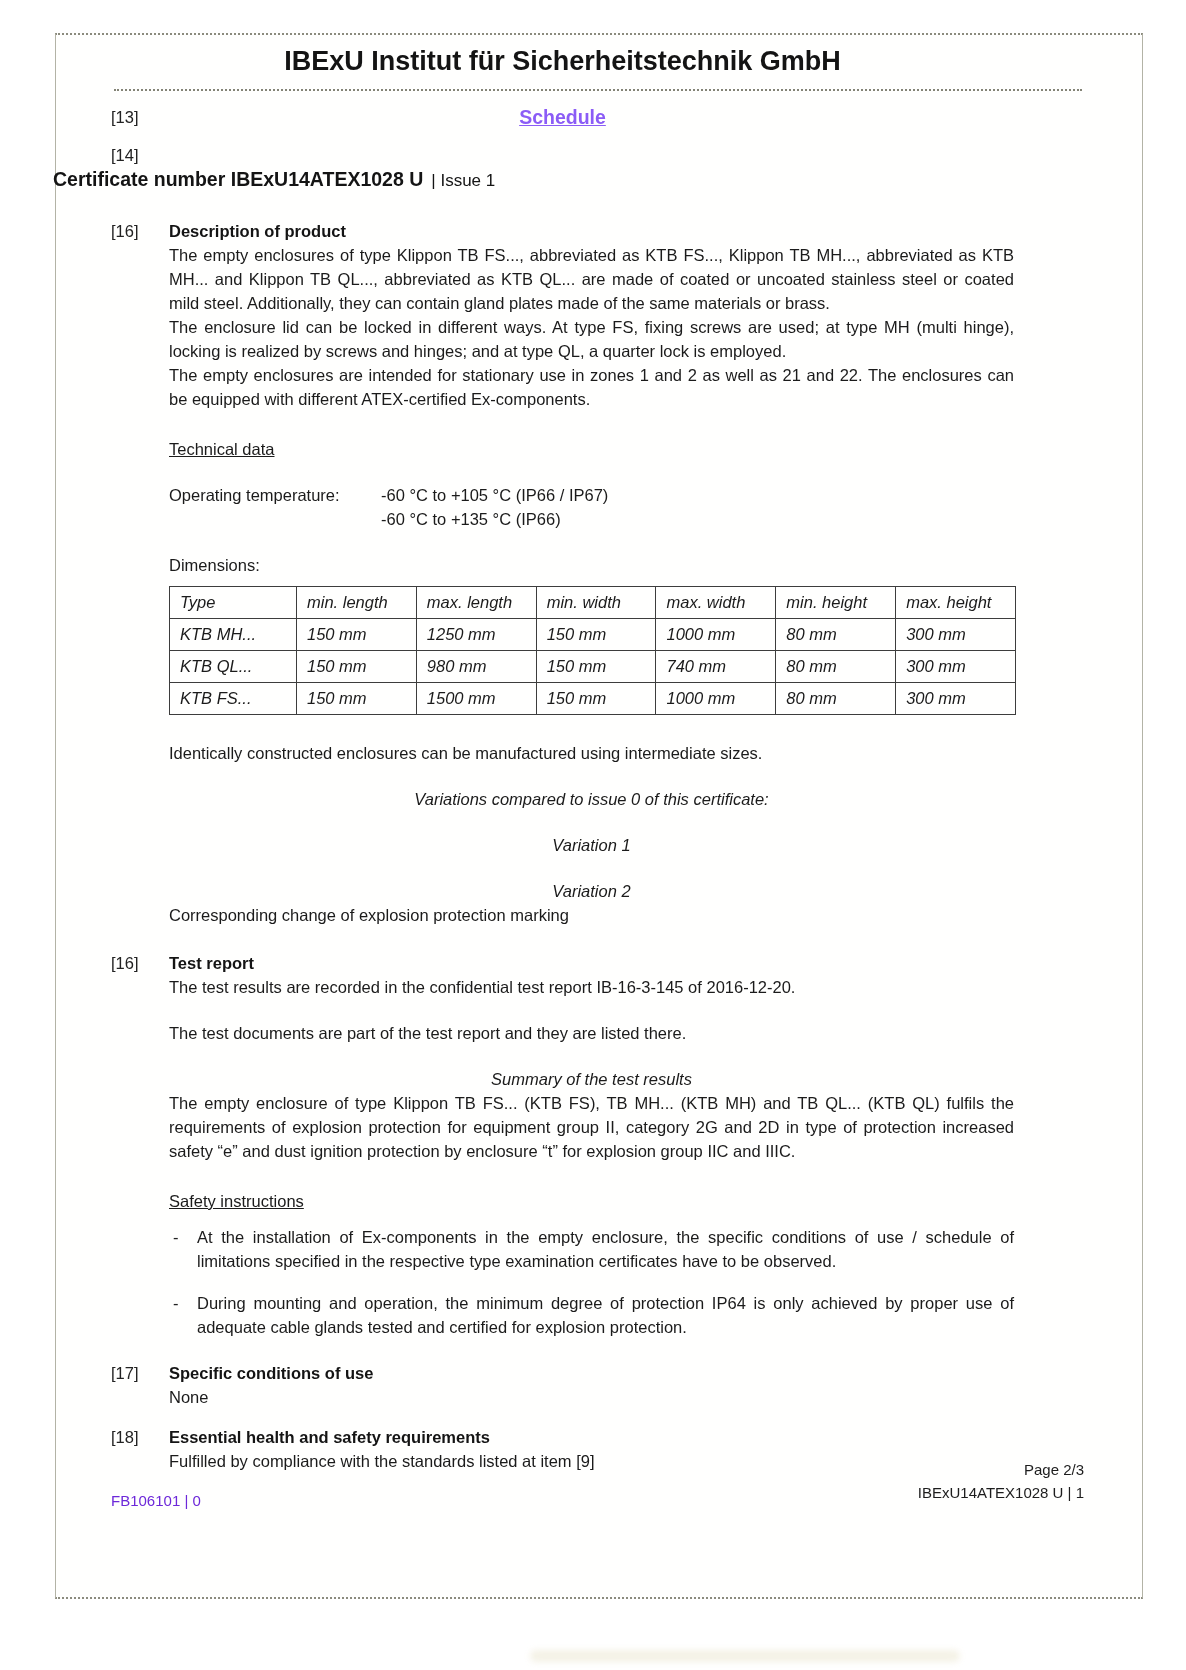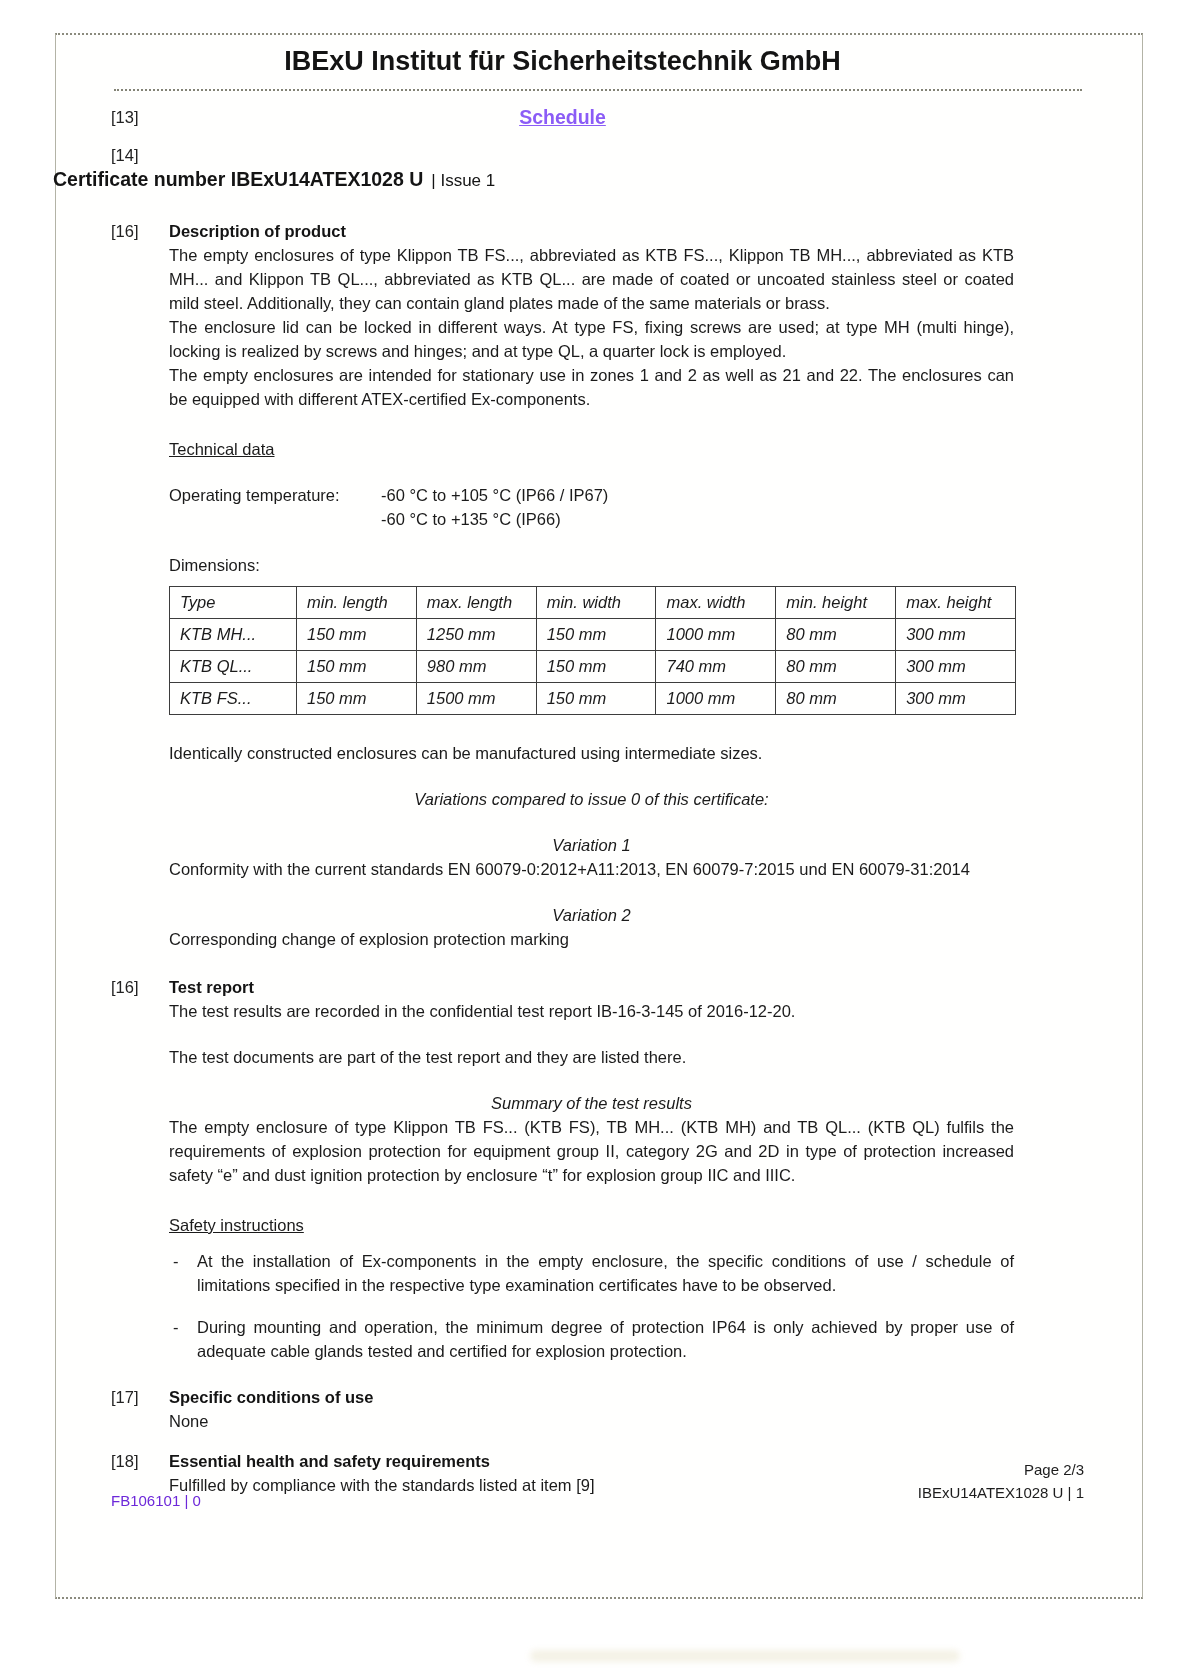--- a/index.html
+++ b/index.html
@@ -212,21 +212,20 @@
               <td>300 mm</td>
             </tr>
           </tbody>
         </table>
 
         <p class="mt-lg">Identically constructed enclosures can be manufactured using intermediate sizes.</p>
 
         <p class="italic mt-md">Variations compared to issue 0 of this certificate:</p>
 
         <p class="italic mt-md">Variation 1</p>
-        <p class="just">Conformity with the current standards EN 60079-0:2012+A11:2013, EN 60079-7:2015 und EN 60079-31:2014</p>
 
         <p class="italic mt-md">Variation 2</p>
         <p>Corresponding change of explosion protection marking</p>
       </div>
     </div>
 
     <div class="row" style="margin-top:24px;">
       <div class="num">[16]</div>
       <div class="body">
         <div class="sec-heading">Test report</div>

